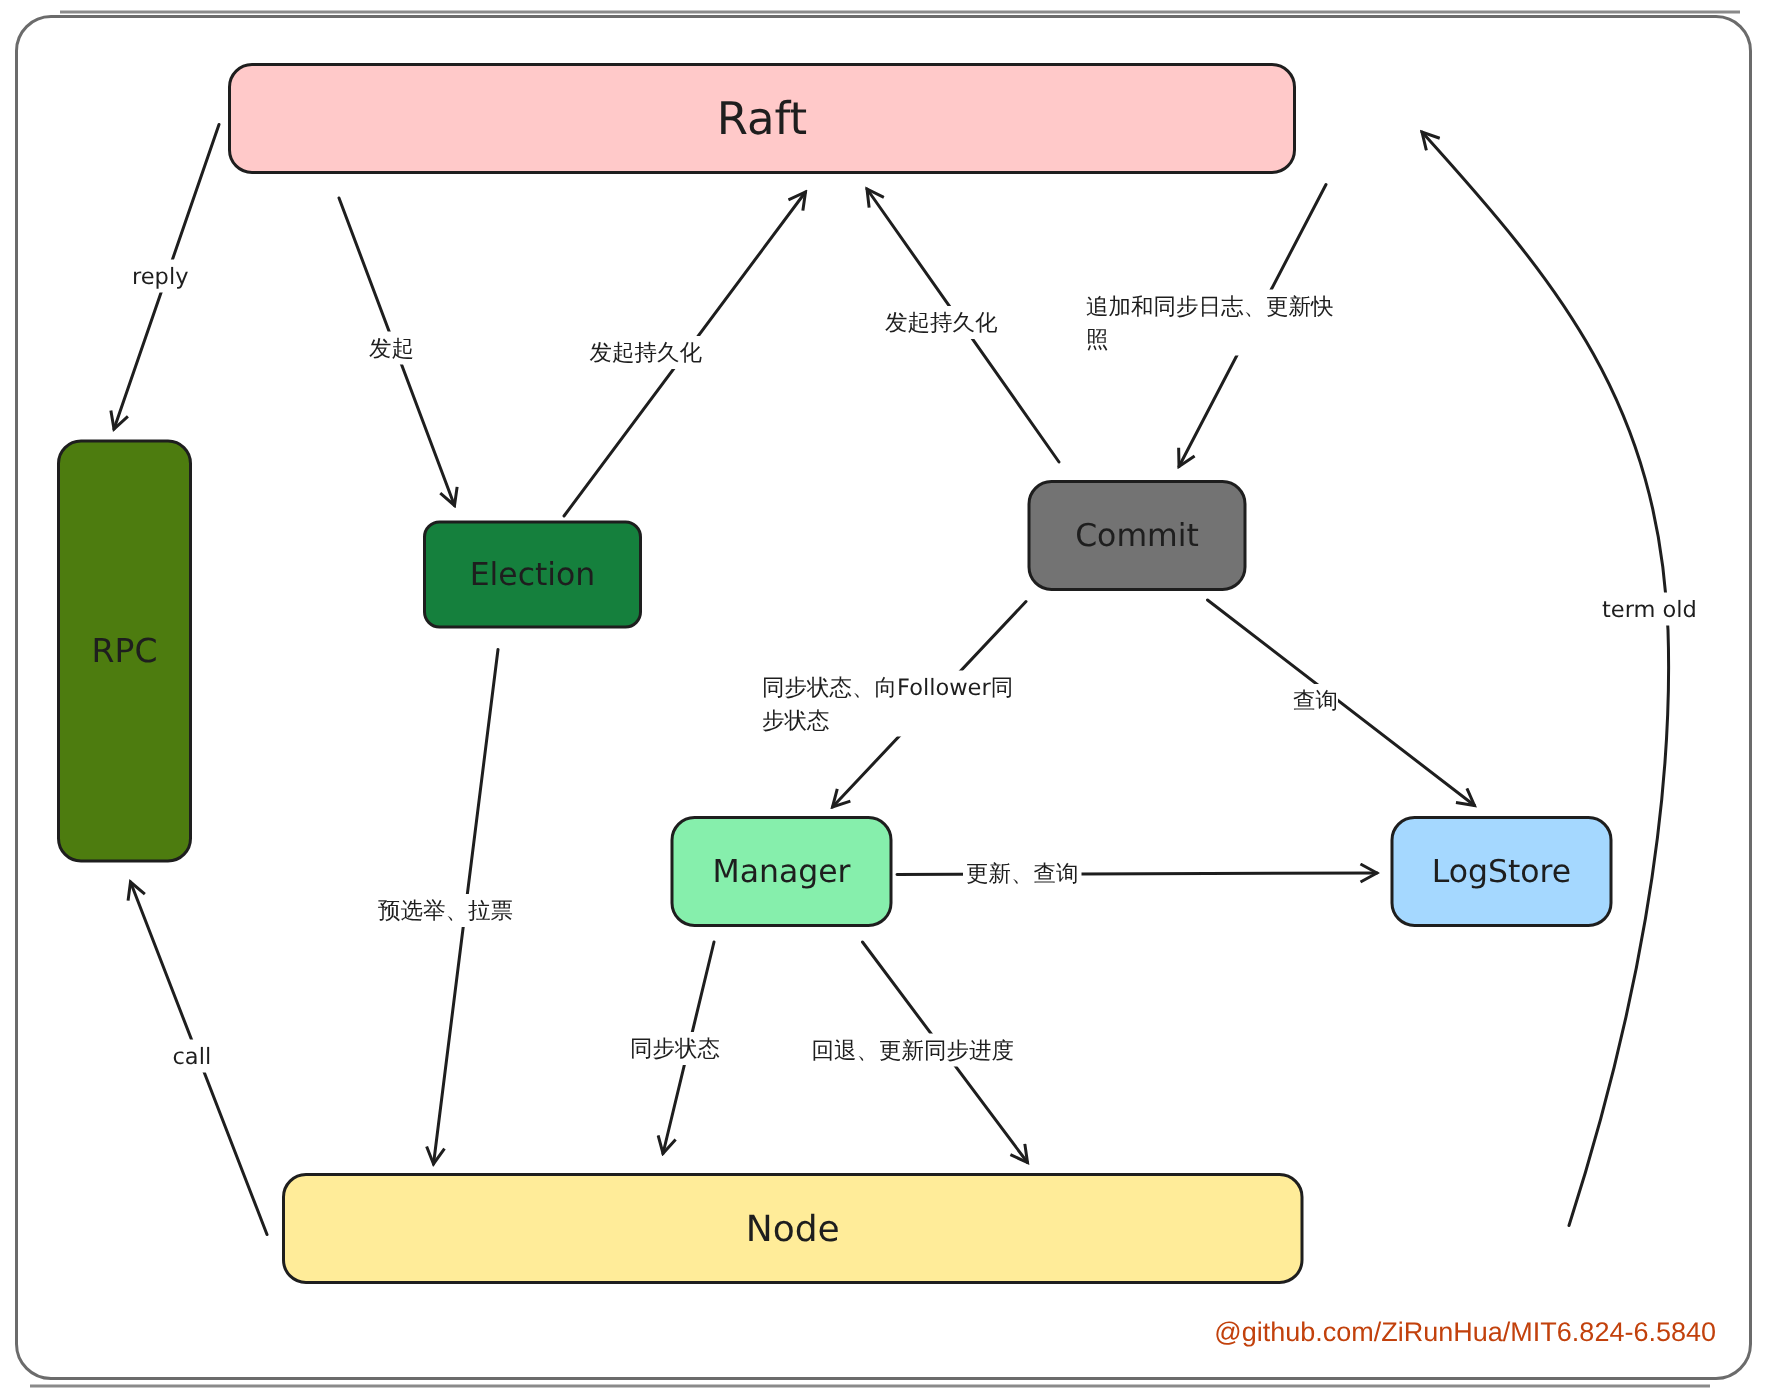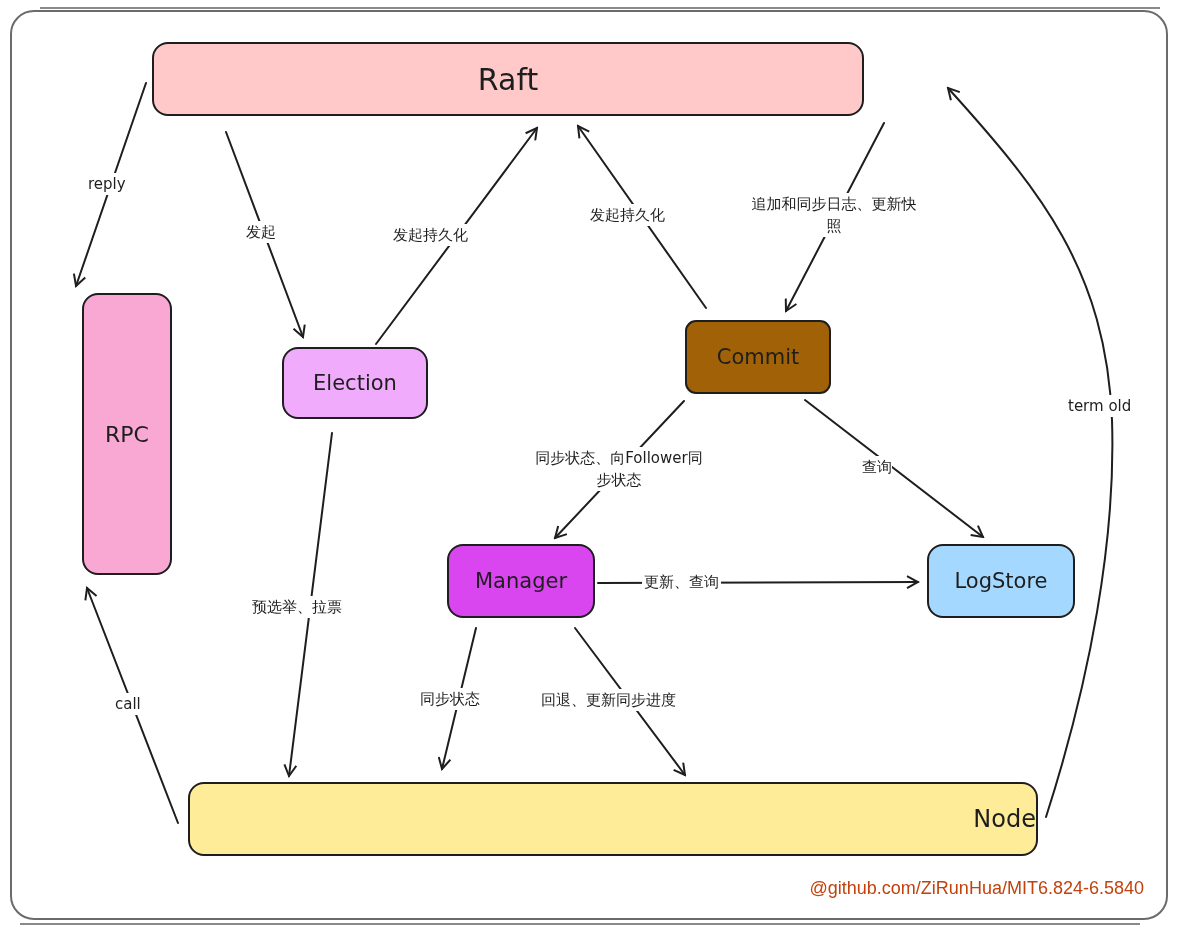--- a/index.html
+++ b/index.html
@@ -11,24 +11,24 @@
   #bottomline { position:absolute; left:20px; top:923px; width:1120px; height:2px; background:#8a8a8a; }
   .node { position:absolute; border:2px solid #1e1e1e; border-radius:16px; box-sizing:border-box;
           display:flex; align-items:center; justify-content:center;
           font-family:"DejaVu Sans", sans-serif; color:#1e1e1e; }
   #raft { left:152px; top:42px; width:712px; height:74px; background:#ffc9c9; font-size:30px; }
   #rpc { left:38px; top:293px; width:90px; height:282px; background:#d0bfff; font-size:22px; }
   #election { left:282px; top:347px; width:146px; height:72px; background:#b2f2bb; font-size:21px; }
   #commit { left:685px; top:320px; width:146px; height:74px; background:#a5d8ff; font-size:21px; }
   #manager { left:447px; top:544px; width:148px; height:74px; background:#a5d8ff; font-size:21px; }
   #logstore { left:927px; top:544px; width:148px; height:74px; background:#a5d8ff; font-size:21px; }
-  #node { left:188px; top:782px; width:850px; height:74px; background:#ffec99; font-size:24px;justify-content:flex-end; }
+  #node { left:188px; top:782px; width:681px; height:74px; background:#ffec99; font-size:24px; }
   svg#edges { position:absolute; left:0; top:0; width:1180px; height:932px; pointer-events:none; }
   .elabel { position:absolute; background:#fff; color:#1e1e1e; font-size:15px; line-height:22px;
-            text-align:center; white-space:pre-line; font-family:"DejaVu Sans", sans-serif; }
+            text-align:left; white-space:pre-line; font-family:"DejaVu Sans", sans-serif; }
   #credit { position:absolute; right:36px; top:878px; font-size:18px; color:#c2410c;
             font-family:Liberation Sans, sans-serif;margin-left:10px; }
 </style>
 </head>
 <body>
 
 <div id="topline"></div>
 <div id="frame"></div>
 <div id="bottomline"></div>
 
@@ -51,30 +51,30 @@
     <line x1="476" y1="628" x2="442" y2="769" marker-end="url(#arr)"></line>
     <line x1="575" y1="628" x2="685" y2="775" marker-end="url(#arr)"></line>
     <line x1="178" y1="823" x2="87" y2="588" marker-end="url(#arr)"></line>
     <path d="M1046,817 C1090,680 1116,540 1112,420 C1106,270 1040,190 948,88" marker-end="url(#arr)"></path>
   </g>
 </svg>
 
 <div class="node" id="raft" style="background: rgb(255, 201, 201);">
     <span>Raft</span>
   </div>
-<div class="node" id="rpc" style="background: #f9a8d4; margin-left: 44px;">
+<div class="node" id="rpc" style="background: #4d7c0f;">
     <span>RPC</span>
   </div>
-<div class="node" id="election" style="background: #f0abfc;">
+<div class="node" id="election" style="background: #15803d; border-radius: 11px;">
     <span>Election</span>
   </div>
-<div class="node" id="commit" style="background: #a16207; border-radius: 11px;">
+<div class="node" id="commit" style="background: #737373;">
     <span>Commit</span>
   </div>
-<div class="node" id="manager" style="background: #d946ef; justify-content: center;">
+<div class="node" id="manager" style="background: #86efac; justify-content: center;">
     <span>Manager</span>
   </div>
 <div class="node" id="logstore" style="background: rgb(165, 216, 255);">
     <span>LogStore</span>
   </div>
 <div class="node" id="node" style="background: rgb(255, 236, 153);">
     <span>Node</span>
   </div>
 
 <div class="elabel" style="left:88px;top:173px;">reply</div>

